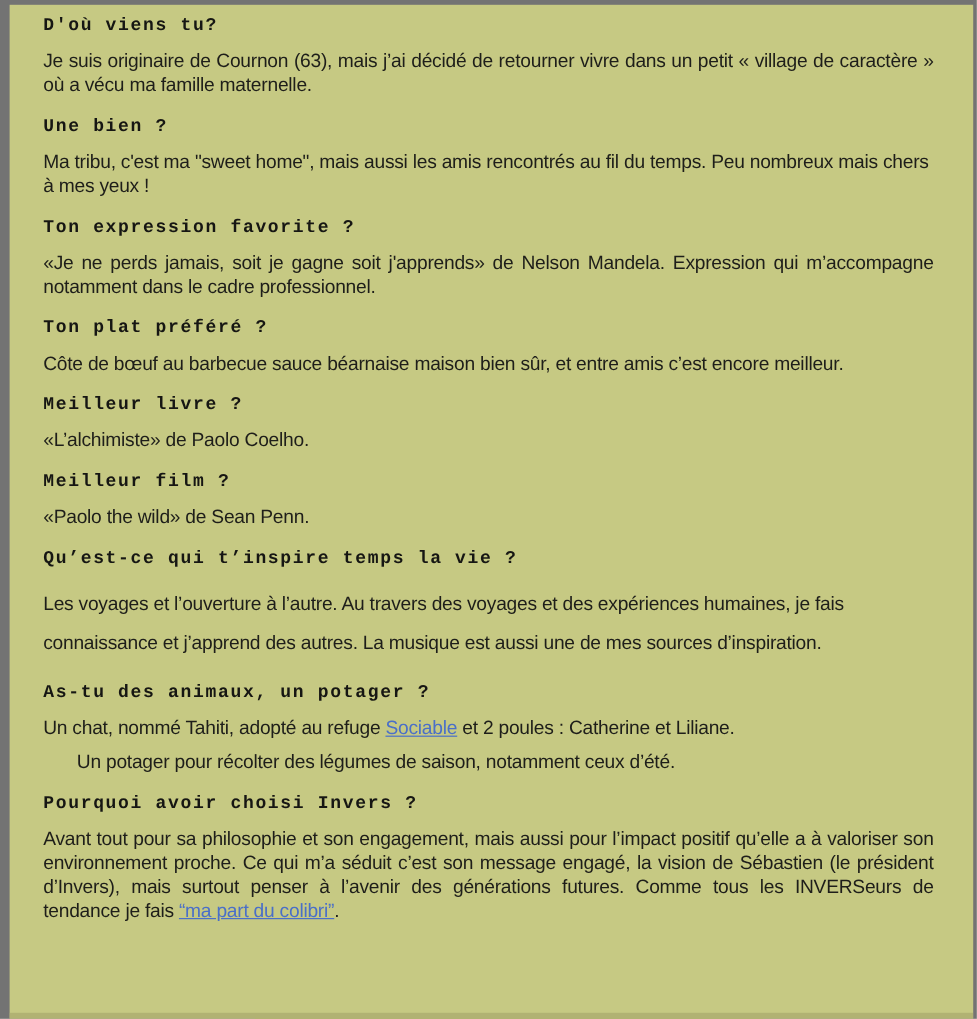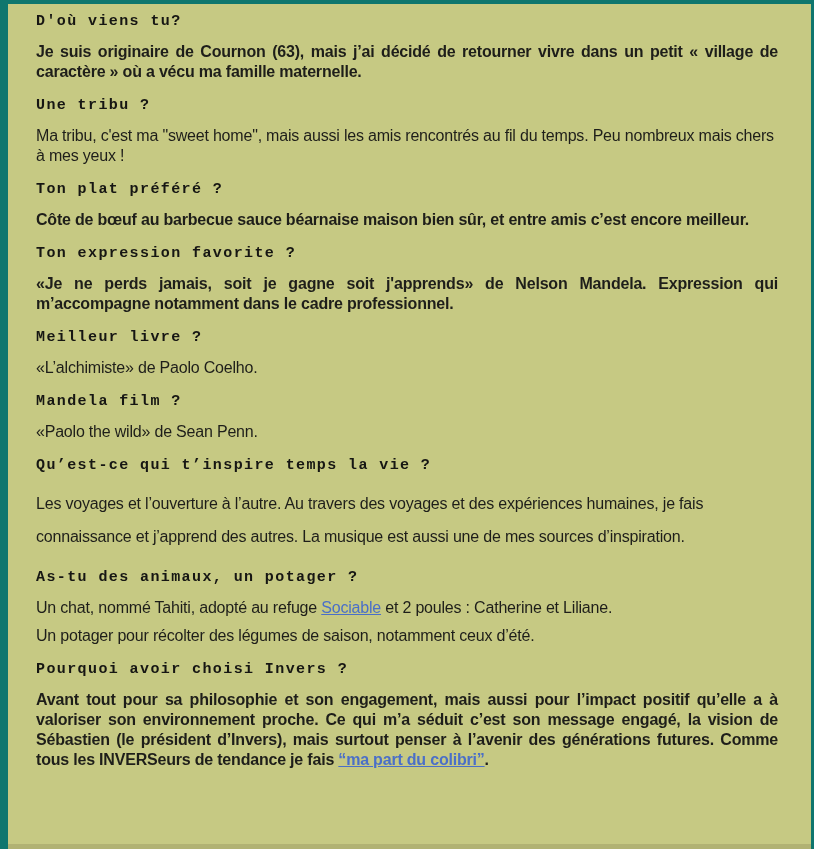--- a/index.html
+++ b/index.html
@@ -1,80 +1,80 @@
 <!DOCTYPE html>
 <html><head>
 <meta charset="utf-8">
 <style>
   html, body { margin:0; padding:0; }
   body { background:#ffffff; font-family:"Liberation Sans", sans-serif; }
   .screen {
     position:relative; width:814px; height:849px;
-    background:#0f766e; overflow:hidden;
+    background:#737373; overflow:hidden;
   }
   .panel {
     position:absolute; left:8px; top:4px; width:803px; height:845px;
     background:#c6c983; box-sizing:border-box;
     padding:9px 33px 0 28px; overflow:hidden;
   }
   .panel-bottom-strip {
     position:absolute; left:0; right:0; bottom:0; height:5px;
     background:#b1b273;
   }
   .q {
     font-family:"Liberation Mono","DejaVu Sans Mono",monospace;
     font-weight:700; font-size:15px; letter-spacing:1.4px;
     color:#161613; margin:15px 0 0 0;
   }
   .section:first-of-type .q { margin-top:0; }
   .a {
     font-size:16px; line-height:1.25; color:#1e1e1a;
     margin:12px 0 0 0; letter-spacing:-0.2px;
   }
-  .a.justify { text-align:justify;font-weight:bold; }
+  .a.justify { text-align:justify; }
   .a.tall { line-height:2.05; margin-top:14px; }
-  .a.follow { margin-top:8px; }
+  .a.follow { margin-top:8px;margin-left:28px; }
   a.inline-link { color:#4a6fc8; text-decoration:underline; cursor:pointer; }
 </style>
 </head>
 <body>
 
 <div class="screen">
   <div class="panel">
 
     <div class="section">
       <div class="q">D'où viens tu?</div>
       <p class="a justify">Je suis originaire de Cournon (63), mais j’ai décidé de retourner vivre dans un petit « village de caractère » où a vécu ma famille maternelle.</p>
     </div>
 
     <div class="section">
     </div>
 
     <div class="section">
-      <div class="q">Une tribu ?</div>
+      <div class="q">Une bien ?</div>
       <p class="a">Ma tribu, c'est ma "sweet home", mais aussi les amis rencontrés au fil du temps. Peu nombreux mais chers à mes yeux !</p>
+    </div>
+
+    <div class="section">
+      <div class="q">Ton expression favorite ?</div>
+      <p class="a justify">«Je ne perds jamais, soit je gagne soit j'apprends» de Nelson Mandela. Expression qui m’accompagne notamment dans le cadre professionnel.</p>
     </div>
 
     <div class="section">
       <div class="q">Ton plat préféré ?</div>
       <p class="a justify">Côte de bœuf au barbecue sauce béarnaise maison bien sûr, et entre amis c’est encore meilleur.</p>
     </div>
 
     <div class="section">
-      <div class="q">Ton expression favorite ?</div>
-      <p class="a justify">«Je ne perds jamais, soit je gagne soit j'apprends» de Nelson Mandela. Expression qui m’accompagne notamment dans le cadre professionnel.</p>
-    </div>
-
-    <div class="section">
       <div class="q">Meilleur livre ?</div>
       <p class="a">«L’alchimiste» de Paolo Coelho.</p>
     </div>
 
     <div class="section">
-      <div class="q">Mandela film ?</div>
+      <div class="q">Meilleur film ?</div>
       <p class="a">«Paolo the wild» de Sean Penn.</p>
     </div>
 
     <div class="section">
       <div class="q">Qu’est-ce qui t’inspire temps la vie ?</div>
       <p class="a tall">Les voyages et l’ouverture à l’autre. Au travers des voyages et des expériences humaines, je fais connaissance et j’apprend des autres. La musique est aussi une de mes sources d’inspiration.</p>
     </div>
 
     <div class="section">
       <div class="q">As-tu des animaux, un potager ?</div>

